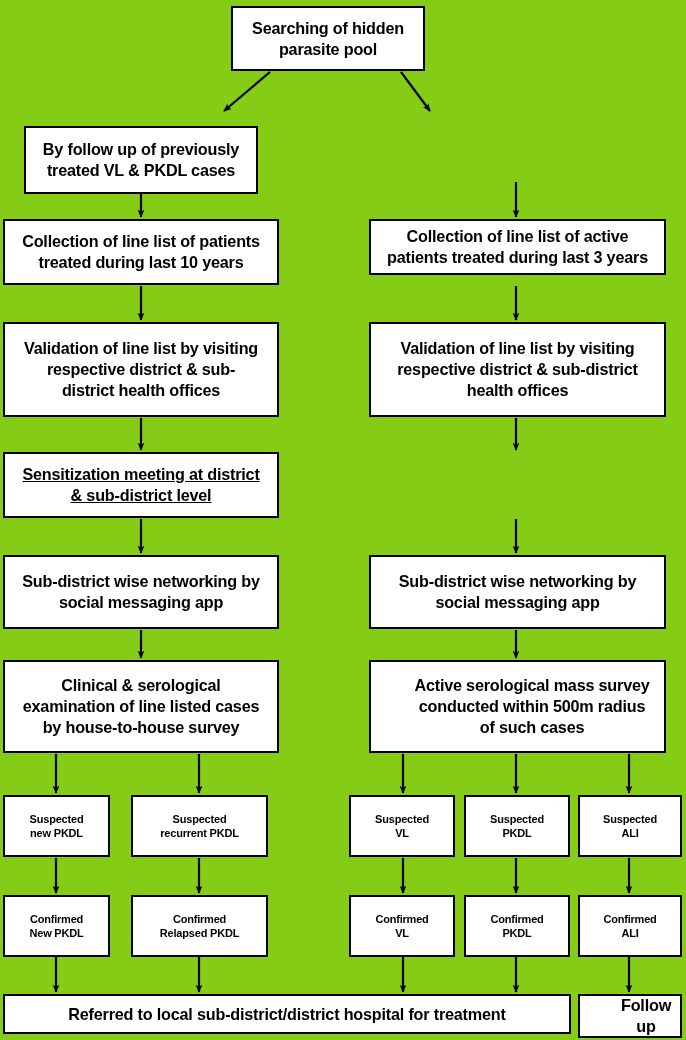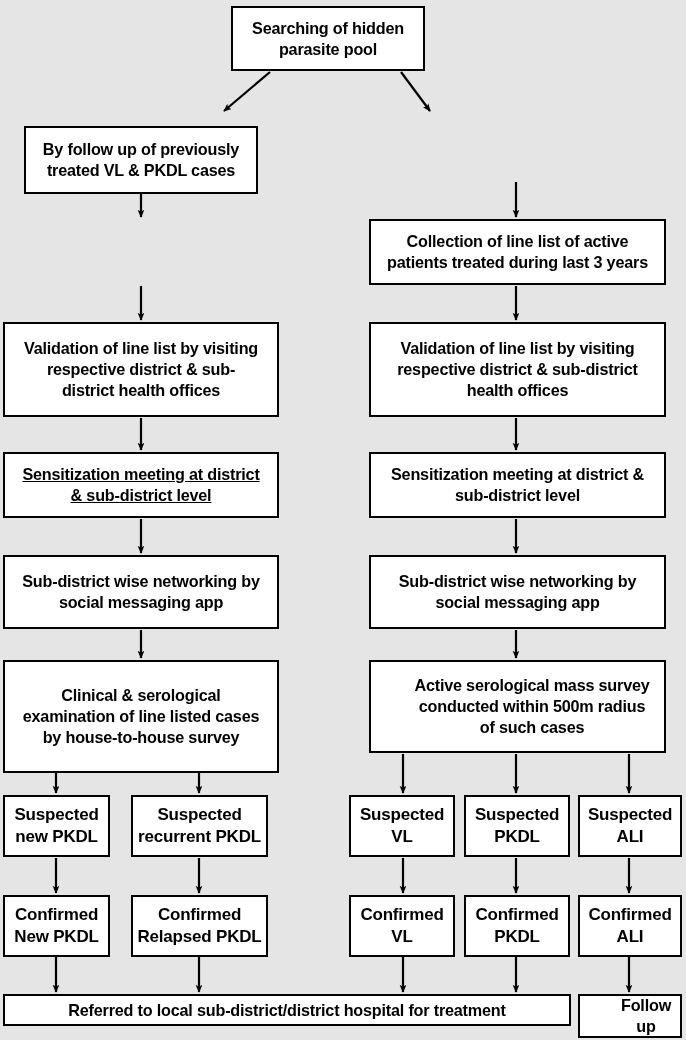--- a/index.html
+++ b/index.html
@@ -8,21 +8,21 @@
     padding: 0;
     background: #ffffff;
   }
   body {
     font-family: "Liberation Sans", sans-serif;
   }
   #chart-root {
     position: relative;
     width: 686px;
     height: 1040px;
-    background: #e5e5e5;
+    background: #84cc16;
     overflow: hidden;
   }
   #edge-layer {
     position: absolute;
     left: 0;
     top: 0;
     width: 686px;
     height: 1040px;
     pointer-events: none;
   }
@@ -41,21 +41,21 @@
     letter-spacing: -0.2px;
     padding: 2px 4px;
     z-index: 2;
   }
   .node-text {
     display: block;
     width: 100%;
     white-space: pre-line;
   }
   .fs-16 { font-size: 16.2px; }
-  .fs-15 { font-size: 17px; }
+  .fs-15 { font-size: 11px; }
 </style>
 </head>
 <body>
 
 <div id="chart-root">
 
   <svg id="edge-layer" viewBox="0 0 686 1040" width="686" height="1040" xmlns="http://www.w3.org/2000/svg">
     <defs>
       <marker id="arrowhead" markerWidth="9" markerHeight="9" refX="7.2" refY="3.4" orient="auto" markerUnits="userSpaceOnUse">
         <path d="M0,0 L8,3.4 L0,6.8 L1.9,3.4 Z" fill="#000000"></path>
@@ -106,58 +106,58 @@
     <span class="node-text">Searching of hidden
 parasite pool</span>
   </div>
 
   <div class="node fs-16" style="left:24px; top:113px; width:234px; height:68px;margin-top:13px;">
     <span class="node-text">By follow up of previously
 treated VL &amp; PKDL cases</span>
   </div>
 
 
+  <div class="node fs-16" style="left:3px; top:219px; width:276px; height:66px;">
+    <span class="node-text">Collection of line list of patients
+treated during last 10 years</span>
+  </div>
 
   <div class="node fs-16" style="left:3px; top:322px; width:276px; height:95px;">
     <span class="node-text">Validation of line list by visiting
 respective district &amp; sub-
 district health offices</span>
   </div>
 
   <div class="node fs-16" style="left:3px; top:452px; width:276px; height:66px;text-decoration:underline;">
     <span class="node-text">Sensitization meeting at district
 &amp; sub-district level</span>
   </div>
 
   <div class="node fs-16" style="left:3px; top:555px; width:276px; height:74px;">
     <span class="node-text">Sub-district wise networking by
 social messaging app</span>
   </div>
 
-  <div class="node fs-16" style="left:3px; top:660px; width:276px; height:113px;">
+  <div class="node fs-16" style="left:3px; top:660px; width:276px; height:93px;">
     <span class="node-text">Clinical &amp; serological
 examination of line listed cases
 by house-to-house survey</span>
   </div>
 
-  <div class="node fs-16" style="left:369px; top:219px; width:297px; height:66px;">
+  <div class="node fs-16" style="left:369px; top:219px; width:297px; height:56px;">
     <span class="node-text">Collection of line list of active
 patients treated during last 3 years</span>
   </div>
 
   <div class="node fs-16" style="left:369px; top:322px; width:297px; height:95px;">
     <span class="node-text">Validation of line list by visiting
 respective district &amp; sub-district
 health offices</span>
   </div>
 
-  <div class="node fs-16" style="left:369px; top:452px; width:297px; height:66px;">
-    <span class="node-text">Sensitization meeting at district &amp;
-sub-district level</span>
-  </div>
 
   <div class="node fs-16" style="left:369px; top:555px; width:297px; height:74px;">
     <span class="node-text">Sub-district wise networking by
 social messaging app</span>
   </div>
 
   <div class="node fs-16" style="left:369px; top:660px; width:297px; height:93px;padding-left:33px;">
     <span class="node-text">Active serological mass survey
 conducted within 500m radius
 of such cases</span>
@@ -206,21 +206,21 @@
   <div class="node fs-15" style="left:464px; top:895px; width:106px; height:62px;">
     <span class="node-text">Confirmed
 PKDL</span>
   </div>
 
   <div class="node fs-15" style="left:578px; top:895px; width:104px; height:62px;">
     <span class="node-text">Confirmed
 ALI</span>
   </div>
 
-  <div class="node fs-16" style="left:3px; top:994px; width:568px; height:32px;">
+  <div class="node fs-16" style="left:3px; top:994px; width:568px; height:40px;">
     <span class="node-text">Referred to local sub-district/district hospital for treatment</span>
   </div>
 
   <div class="node fs-16" style="left:578px; top:994px; width:104px; height:44px;padding-left:36px;">
     <span class="node-text">Follow up</span>
   </div>
 
 </div>
 
 </body></html>

